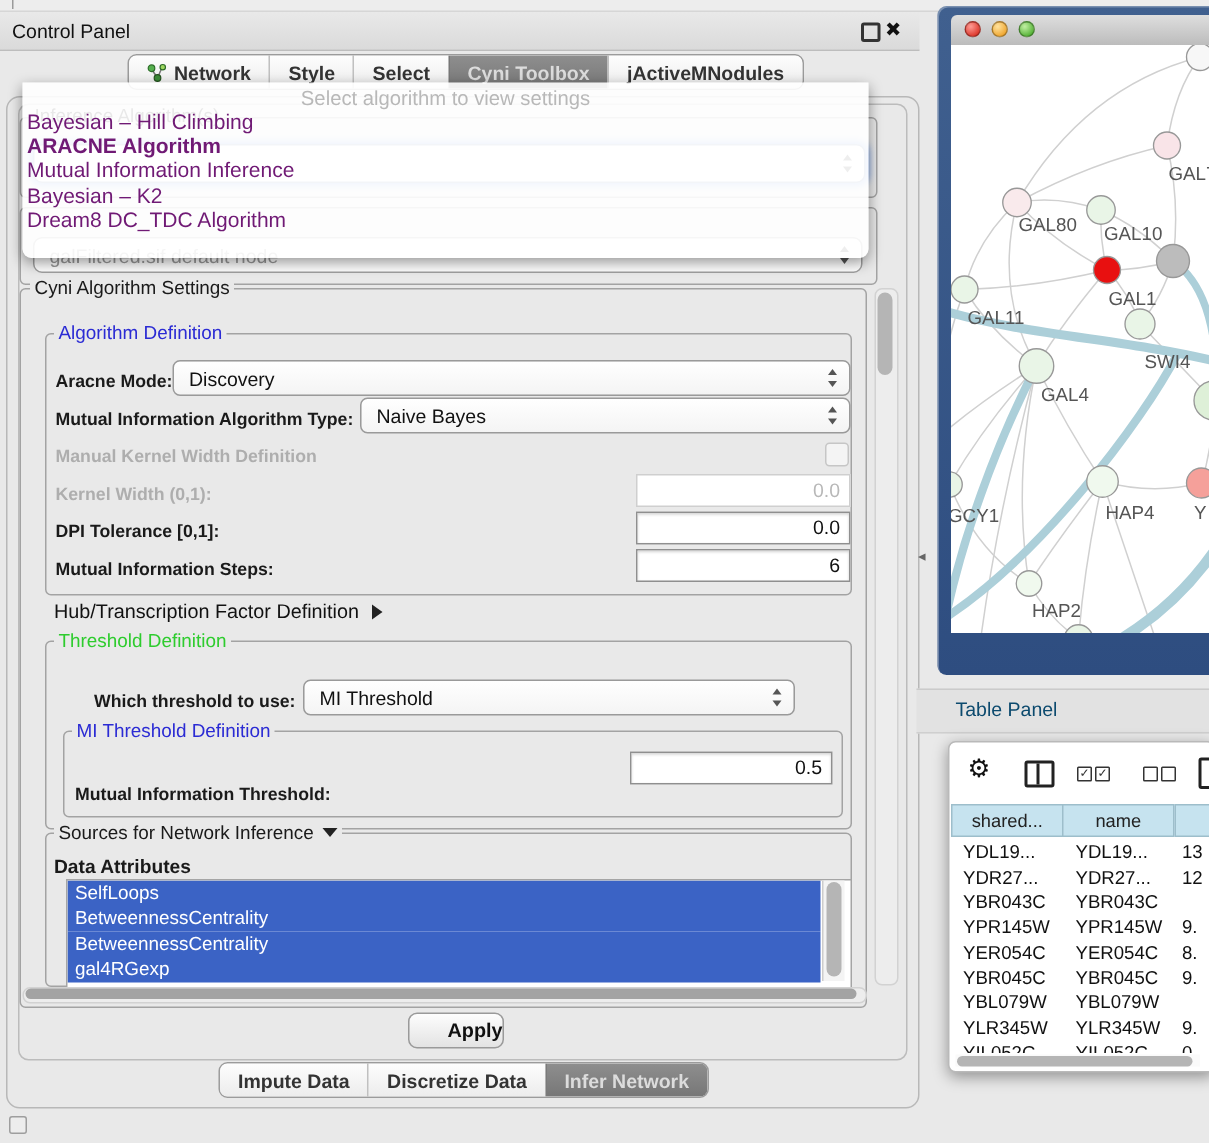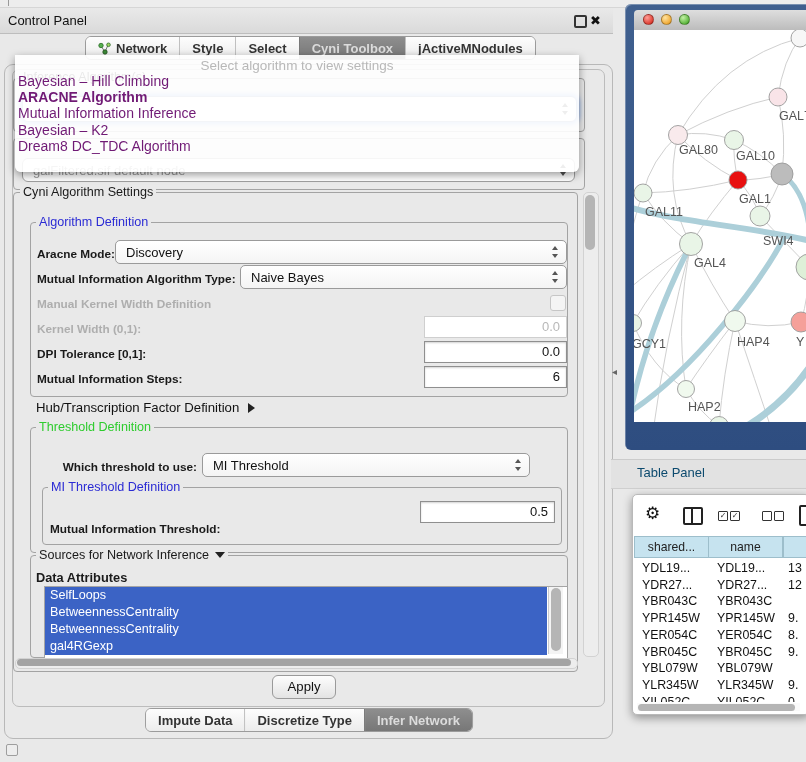--- a/index.html
+++ b/index.html
@@ -34,21 +34,21 @@
   .arrows{position:absolute;right:7px;top:50%;width:7px;height:12px;transform:translateY(-50%);}
   .arrows:before,.arrows:after{content:"";position:absolute;left:0;border-left:3.5px solid transparent;border-right:3.5px solid transparent;}
   .arrows:before{top:0;border-bottom:4.5px solid #555;}
   .arrows:after{bottom:0;border-top:4.5px solid #555;}
   .tinput{background:#fff;border:1px solid #8f8f8f;box-shadow:inset 0 1px 2px rgba(0,0,0,0.18);font-size:13px;color:#111;text-align:right;padding-right:6px;box-sizing:border-box;line-height:20px;}
   .tinput.dis{border:1px solid #cfcfcf;box-shadow:none;color:#b8b8b8;}
   .sbtrack{background:#ededed;border:1px solid #d2d2d2;border-radius:5px;}
   .sbthumb{background:#b5b5b5;border-radius:5px;}
   #attr-list{left:44px;top:586px;width:522px;height:71px;background:#fff;border:1px solid #a5a5a5;overflow:hidden;}
   .attr-item{height:17px;line-height:17px;font-size:12.6px;color:#fff;padding-left:5px;width:497px;}
-  #apply-btn{left:272px;top:675px;width:62px;height:22px;border:1px solid #9a9a9a;border-radius:6px;background:linear-gradient(#fdfdfd,#e3e3e3);font-size:13.2px;color:#111;text-align:center;line-height:21px;}
+  #apply-btn{left:272px;top:675px;width:62px;height:22px;border:1px solid #9a9a9a;border-radius:6px;background:linear-gradient(#fdfdfd,#e3e3e3);font-size:13.2px;color:#111;text-align:right;line-height:21px;font-weight:bold;}
   #net-frame{left:625px;top:4px;width:181px;height:446px;background:linear-gradient(180deg,#40608f,#2e4d80);border-radius:6px 0 0 6px;box-shadow:inset 1px 1px 0 rgba(255,255,255,.3);}
   #net-titlebar{left:634px;top:10px;width:172px;height:20px;background:linear-gradient(#dedede,#bcbcbc);border-bottom:1px solid #8f8f8f;border-radius:4px 0 0 0;}
   .light{position:absolute;top:4px;width:11px;height:11px;border-radius:50%;border:1px solid rgba(0,0,0,0.3);box-sizing:border-box;}
   #net-canvas{left:634px;top:30px;width:172px;height:392px;background:#fff;overflow:hidden;}
   #split-arrow{left:612px;top:366px;font-size:10px;color:#666;font-family:"DejaVu Sans",sans-serif;}
   #tp-bar{left:611px;top:459px;width:195px;height:28px;background:#e2e2e2;border-top:1px solid #cbcbcb;border-bottom:1px solid #cfcfcf;}
   #tp-title{left:637px;top:459px;height:28px;line-height:28px;font-size:13px;color:#0c4a6e;}
   #table-window{left:632px;top:494px;width:176px;height:219px;background:#fff;border:1px solid #b9b9b9;border-radius:5px;box-shadow:0 3px 10px rgba(0,0,0,0.38);}
   .hcell{position:absolute;top:0;height:22px;background:#c6e3ef;border:1px solid #9dbecb;box-sizing:border-box;font-size:12.2px;color:#222;text-align:center;line-height:21px;}
   .trow{position:absolute;left:0;width:176px;height:16.7px;font-size:12.4px;color:#111;}
@@ -180,21 +180,21 @@
 </div>
 
 <div id="apply-btn" class="abs">Apply</div>
 
 <div class="abs" style="left:309px;top:708px;transform:translateX(-50%);">
   <div class="tabstrip" id="bottom-tabs">
       <div class="tab">
         <span>Impute Data</span>
       </div>
       <div class="tab">
-        <span>Discretize Type</span>
+        <span>Discretize Data</span>
       </div>
       <div class="tab sel">
         <span>Infer Network</span>
       </div>
     </div>
 </div>
 
 <div id="bl-icon" class="abs"></div>
 
 <div id="popup" class="abs">

